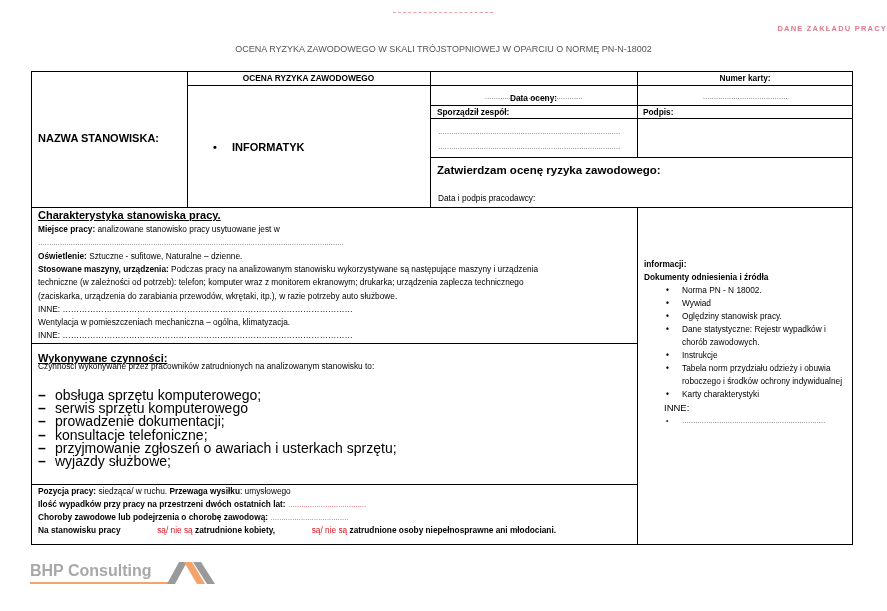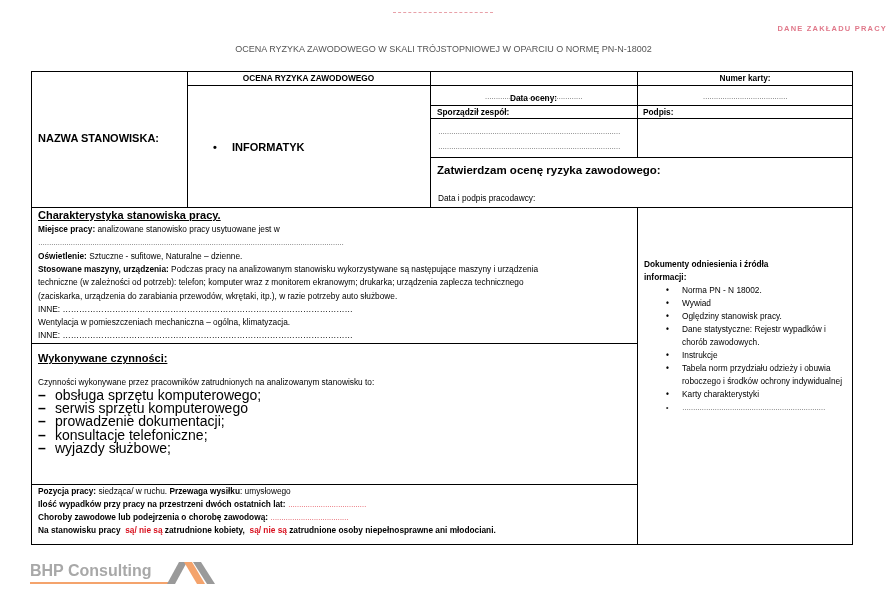--- a/index.html
+++ b/index.html
@@ -12,21 +12,21 @@
     .doc-title { position: absolute; left: 0; width: 887px; top: 44px; text-align: center;
       font-size: 9px; color: #555; }
 
     .abs { position: absolute; }
     .line-h { position: absolute; height: 0; border-top: 1.2px solid #000; }
     .line-v { position: absolute; width: 0; border-left: 1.2px solid #000; }
 
     .txt { position: absolute; font-size: 8.3px; line-height: 12px; white-space: nowrap; }
     .b { font-weight: bold; }
     .dots { color: #333; letter-spacing: -0.5px; font-size: 7px; }
-    .red { color: #d8101e; font-weight: bold; }
+    .red { color: #d8101e; font-weight: normal; margin-left: 32px; }
 
     .big-label { font-size: 11px; font-weight: bold; }
     .sec-title { font-size: 11px; font-weight: bold; text-decoration: underline; }
     .approve { font-size: 11.5px; font-weight: bold; }
 
     ul.dash { list-style: none; }
     ul.dash li { position: relative; padding-left: 18px; font-size: 14px; line-height: 13.2px; white-space: nowrap; }
     ul.dash li::before { content: "–"; position: absolute; left: 1px; top: 0; font-weight: bold; }
 
     .refs { position: absolute; left: 644px; top: 258px; width: 205px; font-size: 8.3px; line-height: 13px; }
@@ -100,54 +100,56 @@
 <div class="txt" style="left:38px; top:263px;">
   <span class="b">Stosowane maszyny, urządzenia:</span><span> Podczas pracy na analizowanym stanowisku wykorzystywane są następujące maszyny i urządzenia</span>
 </div>
 <div class="txt" style="left:38px; top:276px;">techniczne (w zależności od potrzeb): telefon; komputer wraz z monitorem ekranowym; drukarka; urządzenia zaplecza technicznego</div>
 <div class="txt" style="left:38px; top:290px;">(zaciskarka, urządzenia do zarabiania przewodów, wkrętaki, itp.), w razie potrzeby auto służbowe.</div>
 <div class="txt" style="left:38px; top:303px;">INNE: ……………………………………………………………………………………………</div>
 <div class="txt" style="left:38px; top:316px;">Wentylacja w pomieszczeniach mechaniczna – ogólna, klimatyzacja.</div>
 <div class="txt" style="left:38px; top:329px;">INNE: ……………………………………………………………………………………………</div>
 
 <div class="txt sec-title" style="left:38px; top:352px;">Wykonywane czynności:</div>
-<div class="txt" style="left:38px; top:376px;text-align:right;">Czynności wykonywane przez pracowników zatrudnionych na analizowanym stanowisku to:</div>
+<div class="txt" style="left:38px; top:360px;text-align:right;">Czynności wykonywane przez pracowników zatrudnionych na analizowanym stanowisku to:</div>
 <ul class="dash abs" style="left:37px; top:389px;">
   <li>obsługa sprzętu komputerowego;</li>
   <li>serwis sprzętu komputerowego</li>
   <li>prowadzenie dokumentacji;</li>
   <li>konsultacje telefoniczne;</li>
+  <li>przyjmowanie zgłoszeń o awariach i usterkach sprzętu;</li>
   <li>wyjazdy służbowe;</li>
 </ul>
 
 <div class="txt" style="left:38px; top:485px;">
   <span class="b">Pozycja pracy:</span><span> siedząca/ w ruchu. </span><span class="b">Przewaga wysiłku</span><span>: umysłowego</span>
 </div>
 <div class="txt b" style="left:38px; top:498px;">
   <span>Ilość wypadków przy pracy na przestrzeni dwóch ostatnich lat:</span>
   <span class="dots" style="color:#d8101e; font-weight:normal;">………………………………</span>
 </div>
 <div class="txt b" style="left:38px; top:511px;">
   <span>Choroby zawodowe lub podejrzenia o chorobę zawodową:</span>
   <span class="dots" style="color:#d8101e; font-weight:normal;">………………………………</span>
 </div>
 <div class="txt b" style="left:38px; top:524px; white-space:pre;"><span>Na stanowisku pracy </span> <span class="red">są/ nie są</span><span> zatrudnione kobiety, </span> <span class="red">są/ nie są</span><span> zatrudnione osoby niepełnosprawne ani młodociani.</span></div>
 
 <div class="refs">
+  <div class="b">informacji:</div>
   <div class="b">Dokumenty odniesienia i źródła</div>
-  <div class="b">informacji:</div>
   <ul>
     <li>Norma PN - N 18002.</li>
     <li>Wywiad</li>
     <li>Oględziny stanowisk pracy.</li>
     <li>Dane statystyczne: Rejestr wypadków i chorób zawodowych.</li>
     <li>Instrukcje</li>
     <li>Tabela norm przydziału odzieży i obuwia roboczego i środków ochrony indywidualnej</li>
     <li>Karty charakterystyki</li>
   </ul>
+  <div style="margin-left:20px; font-size:9.5px;">INNE:</div>
   <ul>
     <li class="dots">…………………………………………………………</li>
   </ul>
 </div>
 
 <div class="logo">
   <div class="logo-text">BHP Consulting</div>
   <div class="logo-line"></div>
   <svg class="abs" style="left:135px; top:-2px;" width="60" height="26" viewBox="0 0 60 26">
     <polygon points="2,24 14,2 22,2 10,24" fill="#9a9a9a"></polygon>

